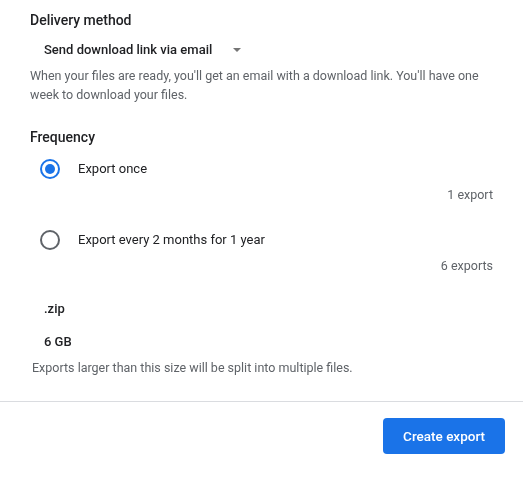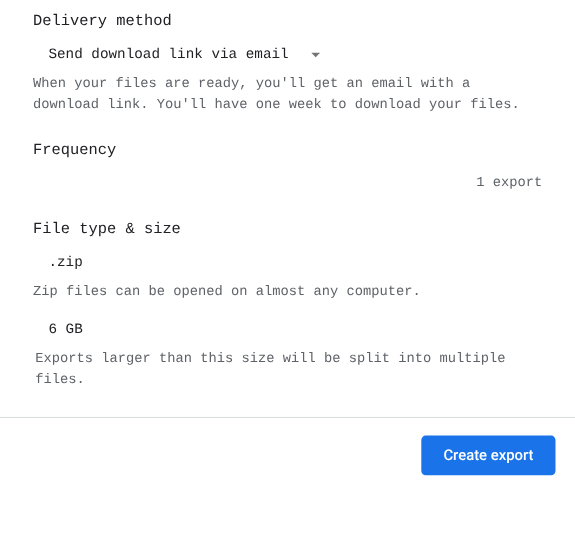--- a/index.html
+++ b/index.html
@@ -9,21 +9,20 @@
     }
     body {
       font-family: Roboto, Arial, sans-serif;
       font-size: 13px;
       color: #3c4043;
       background: #fff;
       width: 523px;
     }
     .content {
       padding: 12px 30px 0 30px;
-      font-family: Liberation Mono, monospace;
     }
     .section-title {
       font-size: 14px;
       font-weight: 500;
       color: #202124;
       margin-bottom: 14px;
     }
     .dropdown {
       display: inline-flex;
       align-items: center;
@@ -132,33 +131,42 @@
       <span>Send download link via email</span>
       <span class="caret"></span>
     </div>
     <div class="helper">When your files are ready, you'll get an email with a download link. You'll have one week to download your files.</div>
   </div>
 
   <div class="section">
     <div class="section-title">Frequency</div>
 
     <div>
+      <div class="radio-row">
+        <div class="radio radio-selected"></div>
+        <div class="radio-label">Export once</div>
+      </div>
       <div class="radio-sub">1 export</div>
     </div>
 
+    <div>
+      <div class="radio-row">
+        <div class="radio radio-unselected"></div>
+        <div class="radio-label">Export every 2 months for 1 year</div>
+      </div>
+      <div class="radio-sub">6 exports</div>
+    </div>
   </div>
 
   <div class="section">
-    <div class="section-title">File type &amp; size</div>
 
     <div class="small-dropdown">
       <span>.zip</span>
       <span class="caret"></span>
     </div>
-    <div class="helper" style="margin-left:0;">Zip files can be opened on almost any computer.</div>
 
     <div style="height:18px"></div>
 
     <div class="small-dropdown">
       <span>6 GB</span>
       <span class="caret"></span>
     </div>
     <div class="helper" style="margin-left:2px;">Exports larger than this size will be split into multiple files.</div>
   </div>
 

